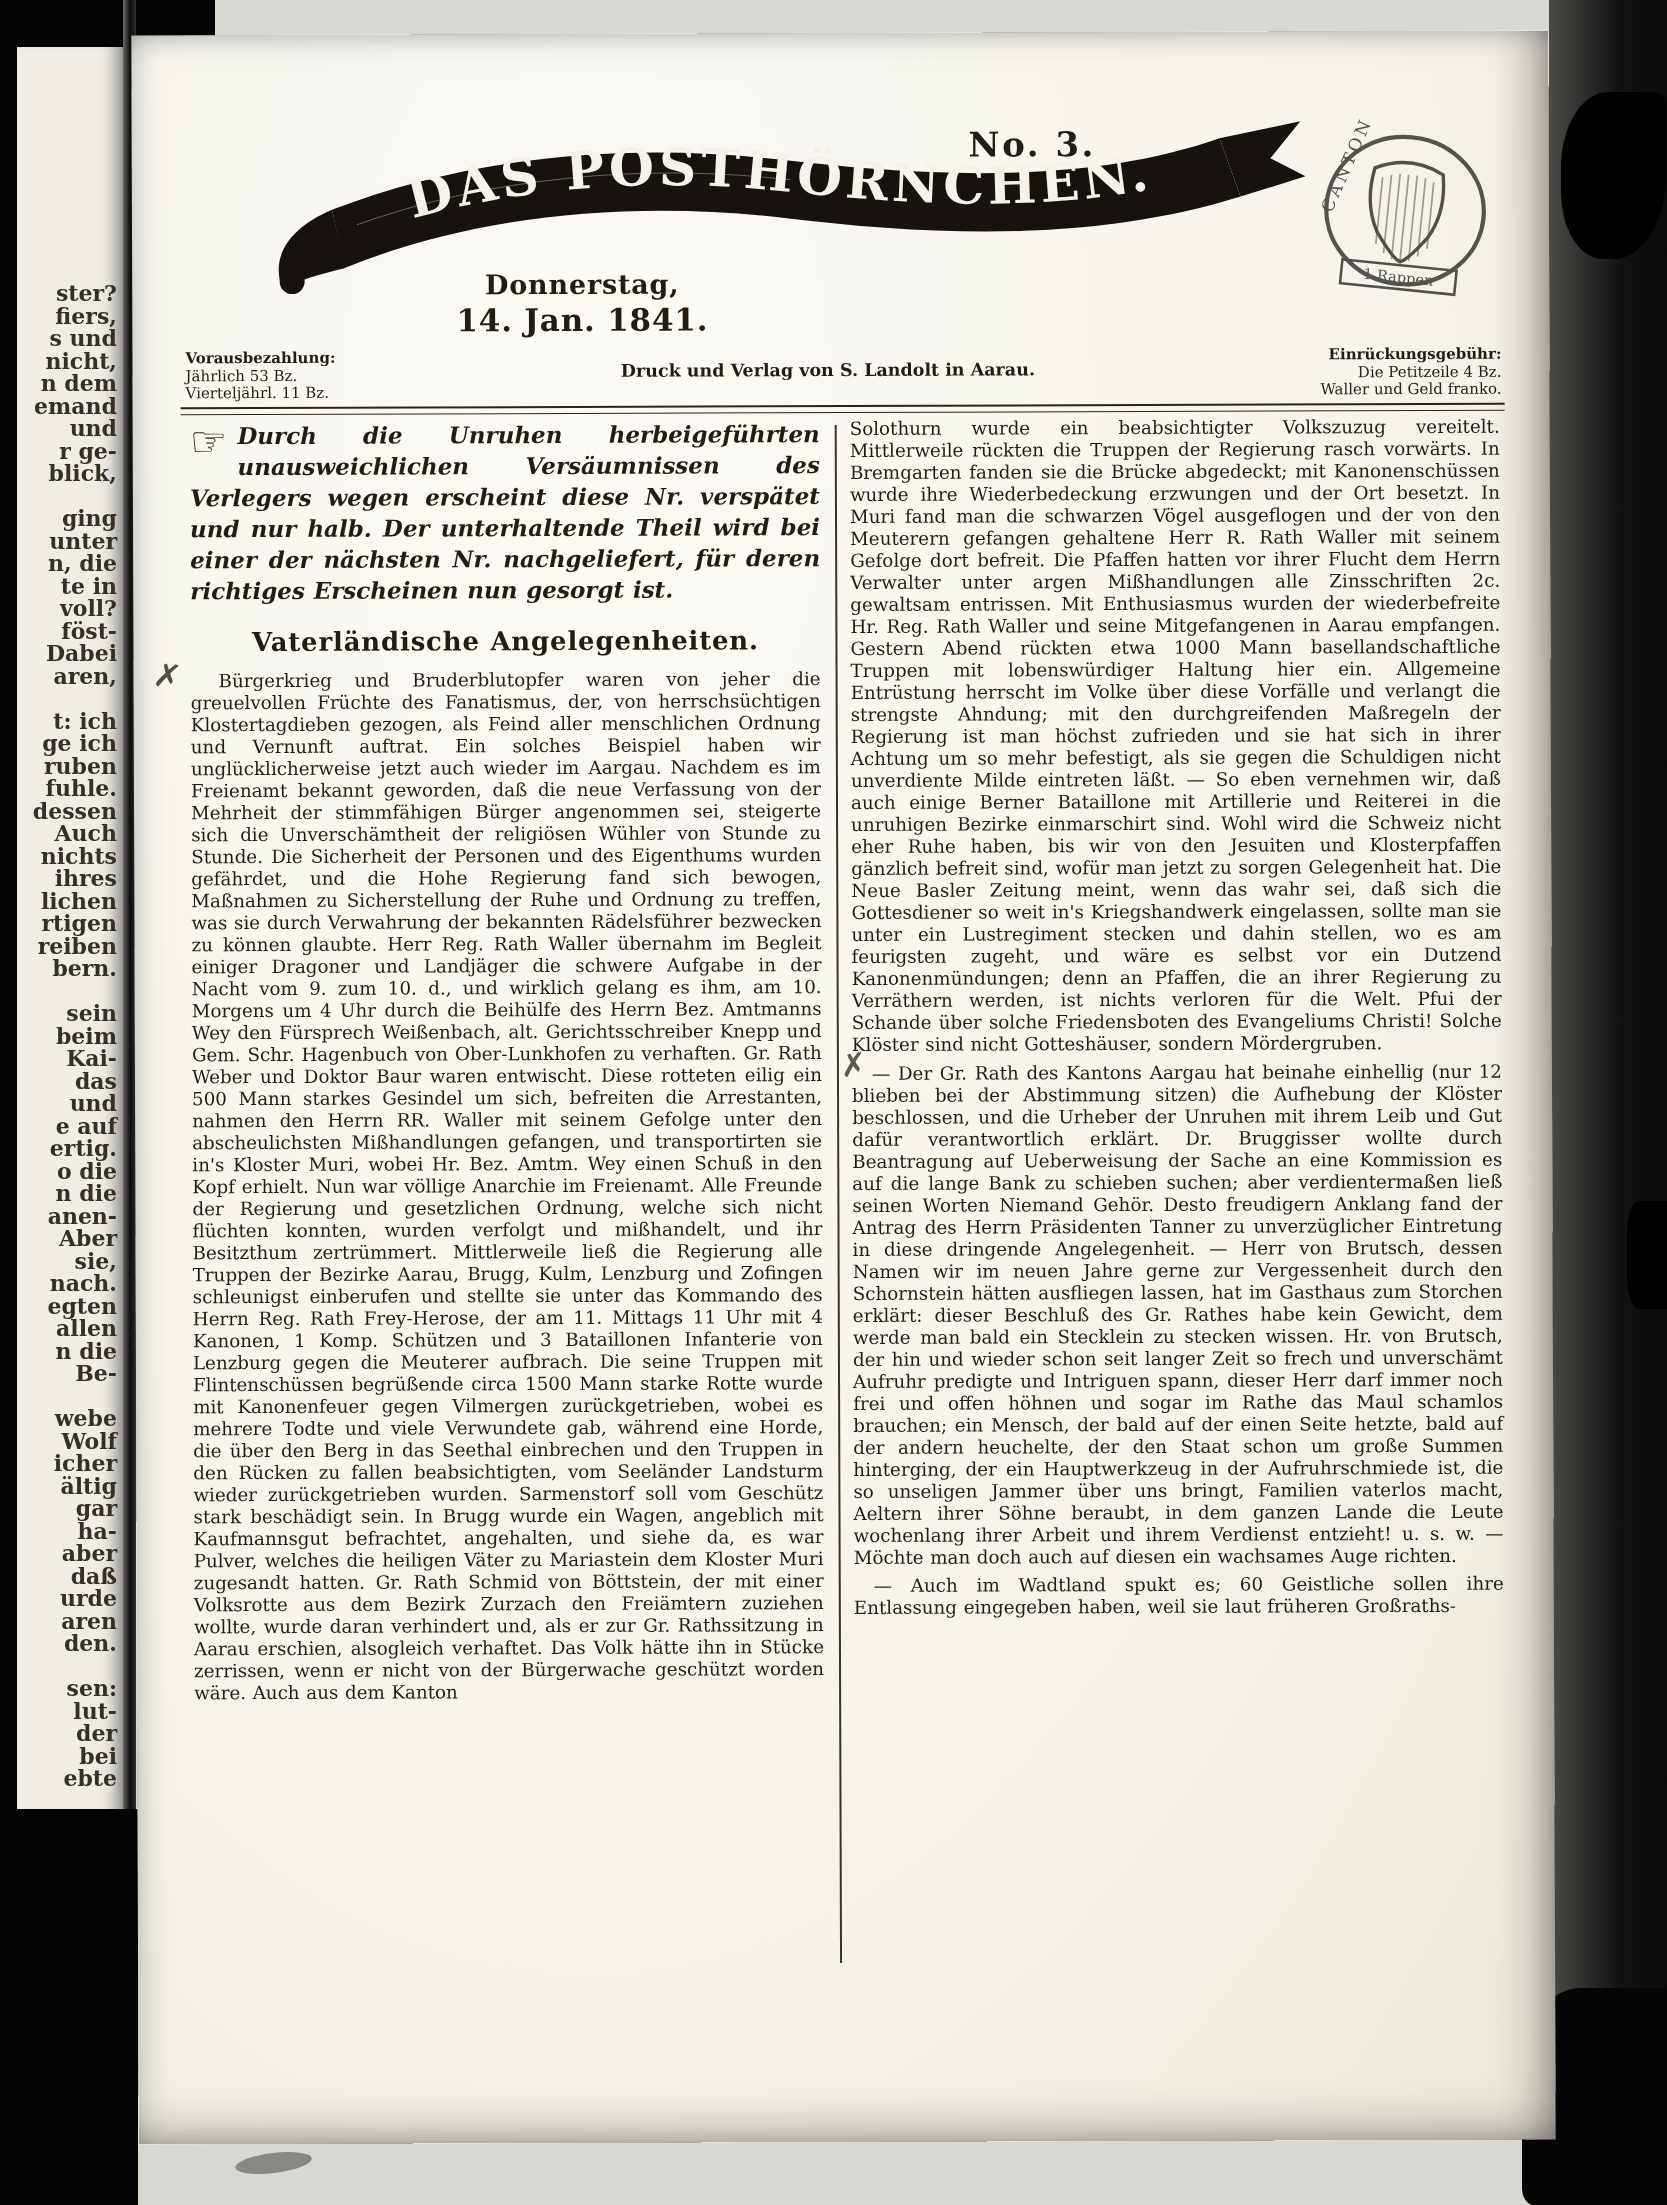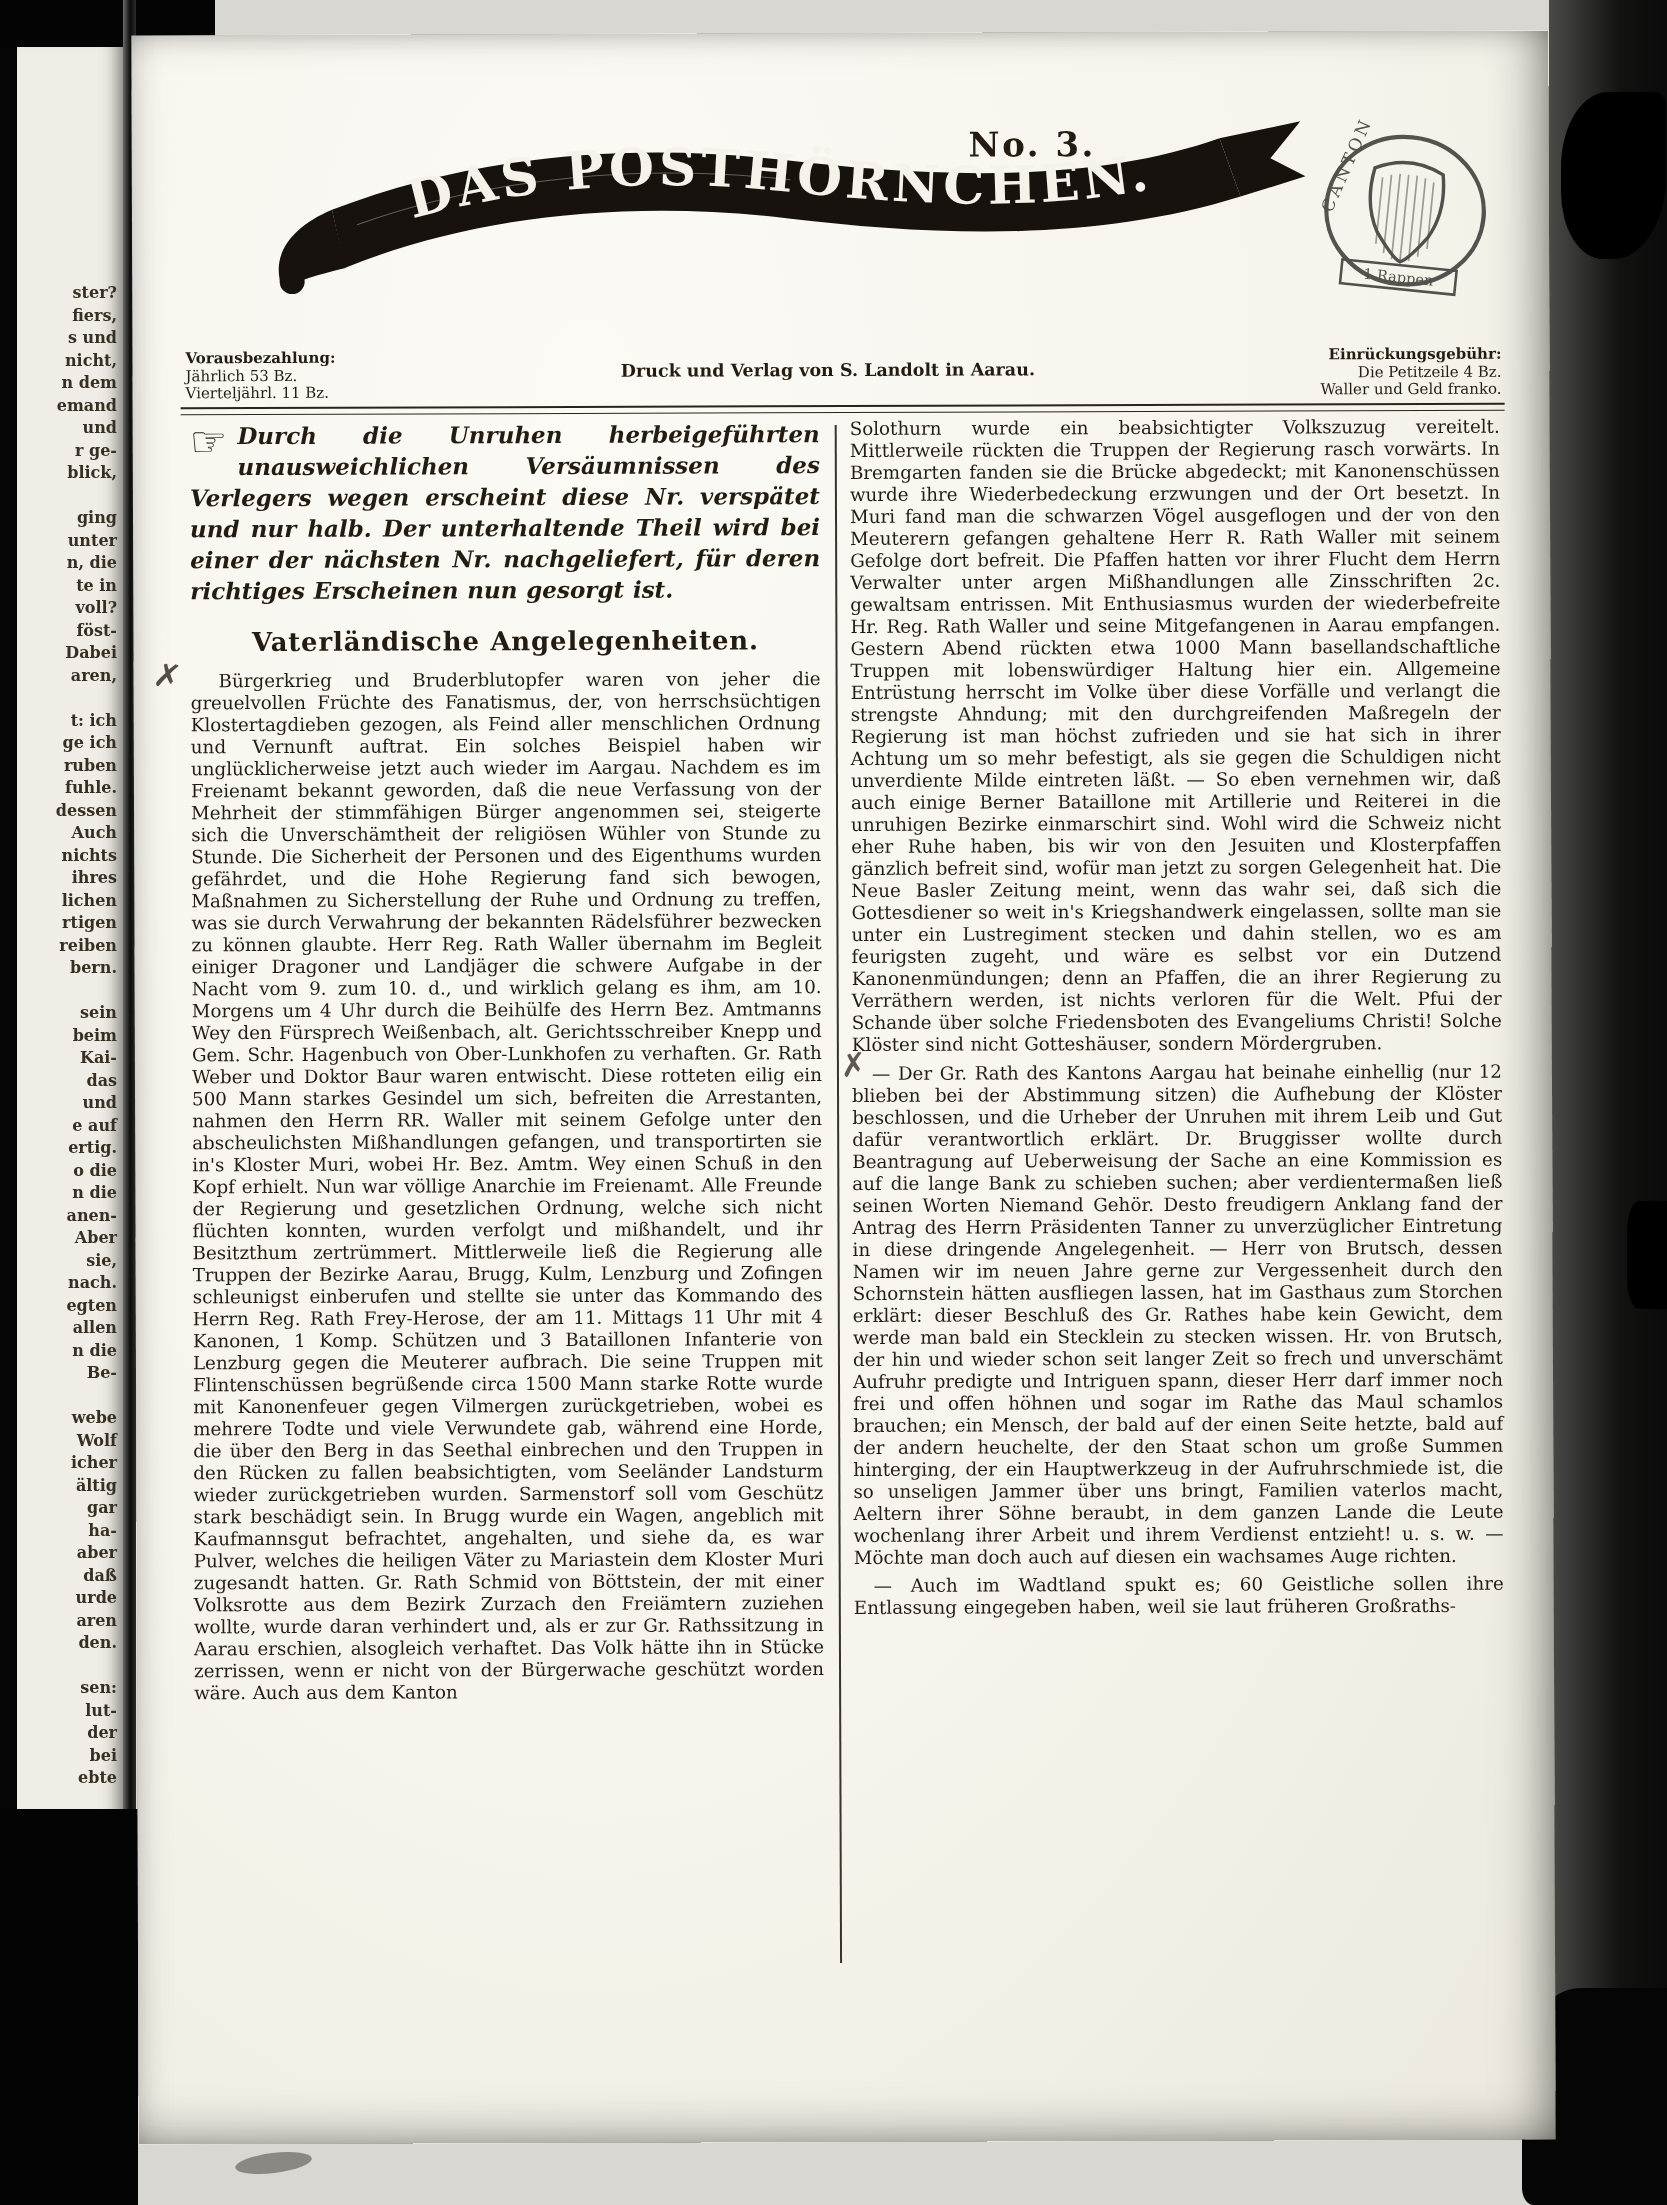--- a/index.html
+++ b/index.html
@@ -4,21 +4,21 @@
 <style>
   html,body{margin:0;padding:0;background:#8f8e8a;}
   .scan{position:relative;width:1667px;height:2205px;background:#d8d7d2;overflow:hidden;
         font-family:"DejaVu Serif","Liberation Serif",serif;color:#241c11;}
 
   
   .left-bar{position:absolute;left:0;top:0;width:16.7px;height:2205px;background:#050505;}
   .top-left-black{position:absolute;left:0;top:0;width:215px;height:47px;background:#040404;}
   .neighbor-page{position:absolute;left:16.7px;top:42px;width:107px;height:1784px;background:#efede6;
                  overflow:hidden;box-shadow:inset -15px 0 18.3px -10px rgba(0,0,0,.55);}
-  .fragments{white-space:pre-line;text-align:right;font-weight:bold;font-size:16px;line-height:22.5px;
+  .fragments{white-space:pre-line;text-align:right;font-weight:bold;font-size:22px;line-height:22.5px;
              color:#382f23;padding:240px 6.7px 0 0;}
   .gutter{position:absolute;left:123px;top:0;width:13.3px;height:2205px;
           background:linear-gradient(to right,#6a6a66,#0c0c0c 55%,#2c2c2a);}
   .bottom-left-black{position:absolute;left:0;top:1809px;width:138px;height:396px;background:#040404;}
   .right-band{position:absolute;left:1549px;top:0;width:118px;height:2205px;
               background:linear-gradient(to right,#4a4a47,#121211 60%,#0a0a0a);}
   .blob-tr{position:absolute;left:1561px;top:92px;width:105px;height:167px;background:#000;
            border-radius:45% 10% 50% 40%;}
   .blob-mr{position:absolute;left:1627px;top:1201px;width:40px;height:108px;background:#000;
            border-radius:30% 0 0 30%;}
@@ -187,20 +187,24 @@
       <svg viewBox="0 0 230 230" width="197" height="197">
         <ellipse cx="115" cy="108" rx="92" ry="86" fill="none" stroke="#30302d" stroke-width="5"></ellipse>
         <path d="M75 62 q40 -20 80 0 q8 42 -10 74 q-22 30 -30 32 q-8 -2 -30 -32 q-18 -32 -10 -74 z" fill="none" stroke="#2d2d2a" stroke-width="4"></path>
         <path d="M85 72 V150 M95 68 V160 M105 66 V166 M115 66 V170 M125 66 V166 M135 68 V160 M145 72 V150" stroke="#2d2d2a" stroke-width="2" opacity="0.55"></path>
         <text x="30" y="120" transform="rotate(-72 30 120)" font-family="DejaVu Serif, serif" font-size="20" letter-spacing="4" fill="#2d2d2a">CANTON</text>
         <rect x="48" y="172" width="134" height="28" fill="none" stroke="#2d2d2a" stroke-width="3"></rect>
         <text x="115" y="192" text-anchor="middle" font-family="DejaVu Serif, serif" font-size="17" fill="#2d2d2a">1 Rappen</text>
       </svg>
     </div>
 
+    <div class="dateblock">
+      <div class="date1">Donnerstag,</div>
+      <div class="date2">14. Jan. 1841.</div>
+    </div>
 
     <div class="pricerow">
       <div class="priceblock">
         <div class="price-head">Vorausbezahlung:</div>
         <div class="price-line">Jährlich 53 Bz.</div>
         <div class="price-line">Vierteljährl. 11 Bz.</div>
       </div>
       <div class="imprint">Druck und Verlag von S. Landolt in Aarau.</div>
       <div class="priceblock right">
         <div class="price-head">Einrückungsgebühr:</div>

